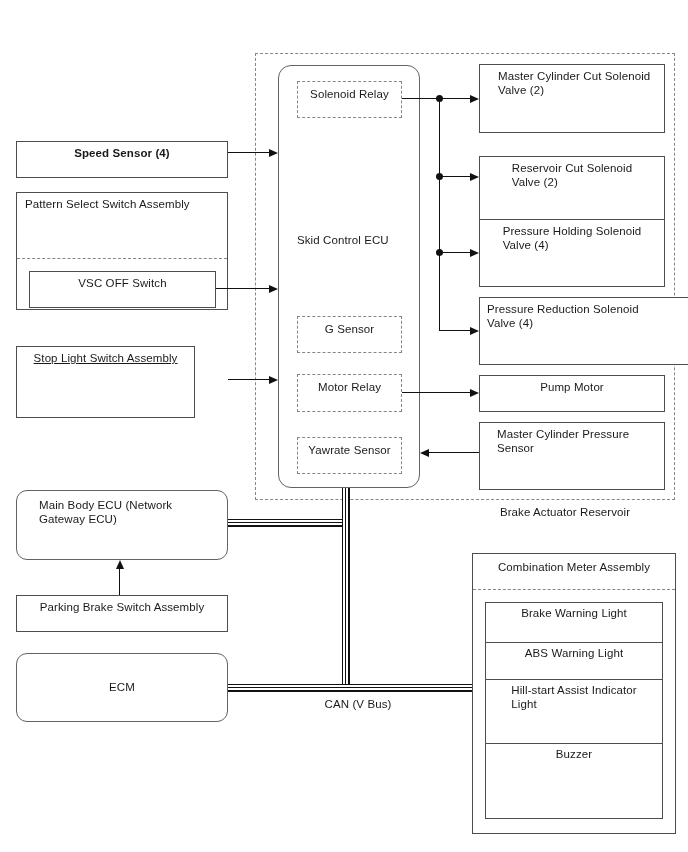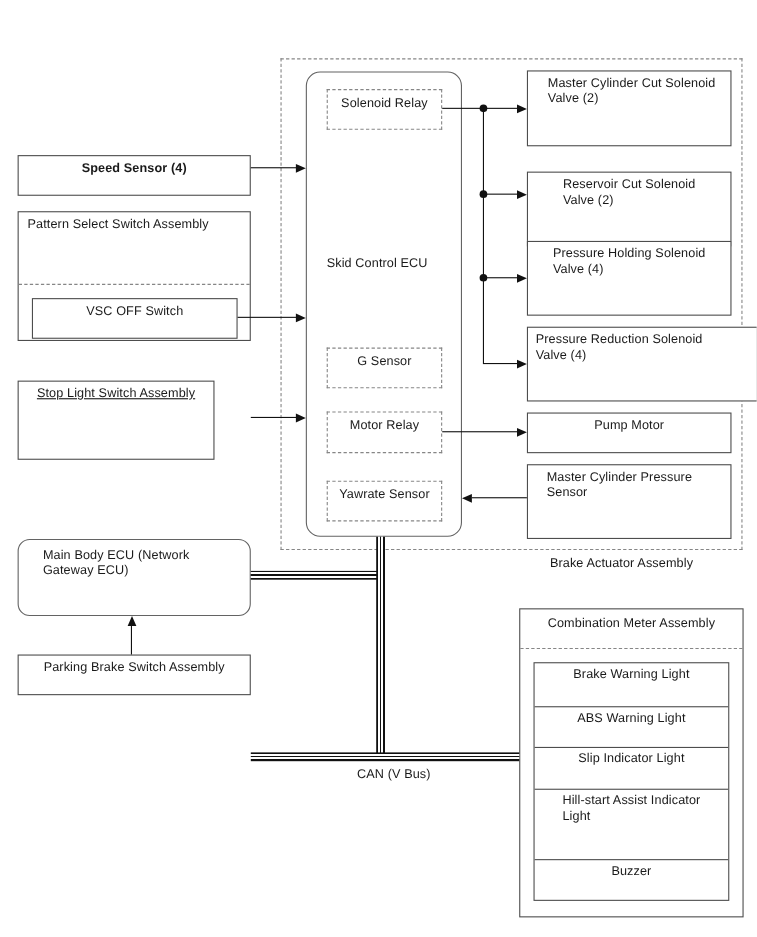--- a/index.html
+++ b/index.html
@@ -71,21 +71,21 @@
   .mrow{position:relative;display:flex;justify-content:center;align-items:flex-start;
     padding-top:4px;box-sizing:border-box;text-align:left;}
   .mrow + .mrow{border-top:1px solid #4d4d4d;}
 </style>
 </head>
 <body>
 
 <div id="stage">
 
   <div class="dashed" style="left:255px;top:53px;width:420px;height:447px;"></div>
-  <div class="plain-label lbl center" style="left:455px;top:506px;width:220px;">Brake Actuator Assembly</div>
+  <div class="plain-label lbl center" style="left:455px;top:506px;width:220px;">Brake Actuator Reservoir</div>
 
   <div class="box round-big" style="left:278px;top:65px;width:142px;height:423px;"></div>
   <div class="plain-label lbl" style="left:297px;top:234px;">Skid Control ECU</div>
 
   <div class="dashed" style="left:297px;top:81px;width:105px;height:37px;">
     <span class="lbl">Solenoid Relay</span>
   </div>
   <div class="dashed" style="left:297px;top:316px;width:105px;height:37px;">
     <span class="lbl">G Sensor</span>
   </div>
@@ -114,20 +114,23 @@
 
   <div class="box round jl" style="left:16px;top:490px;width:212px;height:70px;padding-left:22px;padding-top:8px;">
     <span class="lbl" style="max-width:150px;">Main Body ECU (Network
 Gateway ECU)</span>
   </div>
 
   <div class="box" style="left:16px;top:595px;width:212px;height:37px;">
     <span class="lbl">Parking Brake Switch Assembly</span>
   </div>
 
+  <div class="box round vc" style="left:16px;top:653px;width:212px;height:69px;">
+    <span class="lbl">ECM</span>
+  </div>
 
   <div class="box jl" style="left:479px;top:64px;width:186px;height:69px;padding-left:18px;">
     <span class="lbl">Master Cylinder Cut Solenoid
 Valve (2)</span>
   </div>
   <div class="box" style="left:479px;top:156px;width:186px;height:68px;">
     <span class="lbl">Reservoir Cut Solenoid
 Valve (2)</span>
   </div>
   <div class="box" style="left:479px;top:219px;width:186px;height:68px;">
@@ -149,23 +152,20 @@
   <div class="box" style="left:472px;top:553px;width:204px;height:281px;padding-top:7px;">
     <span class="lbl">Combination Meter Assembly</span>
   </div>
   <div class="divider-dashed" style="left:473px;top:589px;width:202px;"></div>
   <div style="position:absolute;left:485px;top:602px;width:178px;height:217px;border:1px solid #4d4d4d;box-sizing:border-box;background:#fff;">
     <div class="mrow" style="height:39px;">
       <span class="lbl">Brake Warning Light</span>
     </div>
     <div class="mrow" style="height:37px;">
       <span class="lbl">ABS Warning Light</span>
-    </div>
-    <div class="mrow" style="height:38px;">
-      <span class="lbl">Slip Indicator Light</span>
     </div>
     <div class="mrow" style="height:64px;">
       <span class="lbl">Hill-start Assist Indicator
 Light</span>
     </div>
     <div class="mrow" style="height:38px;">
       <span class="lbl">Buzzer</span>
     </div>
   </div>
 

